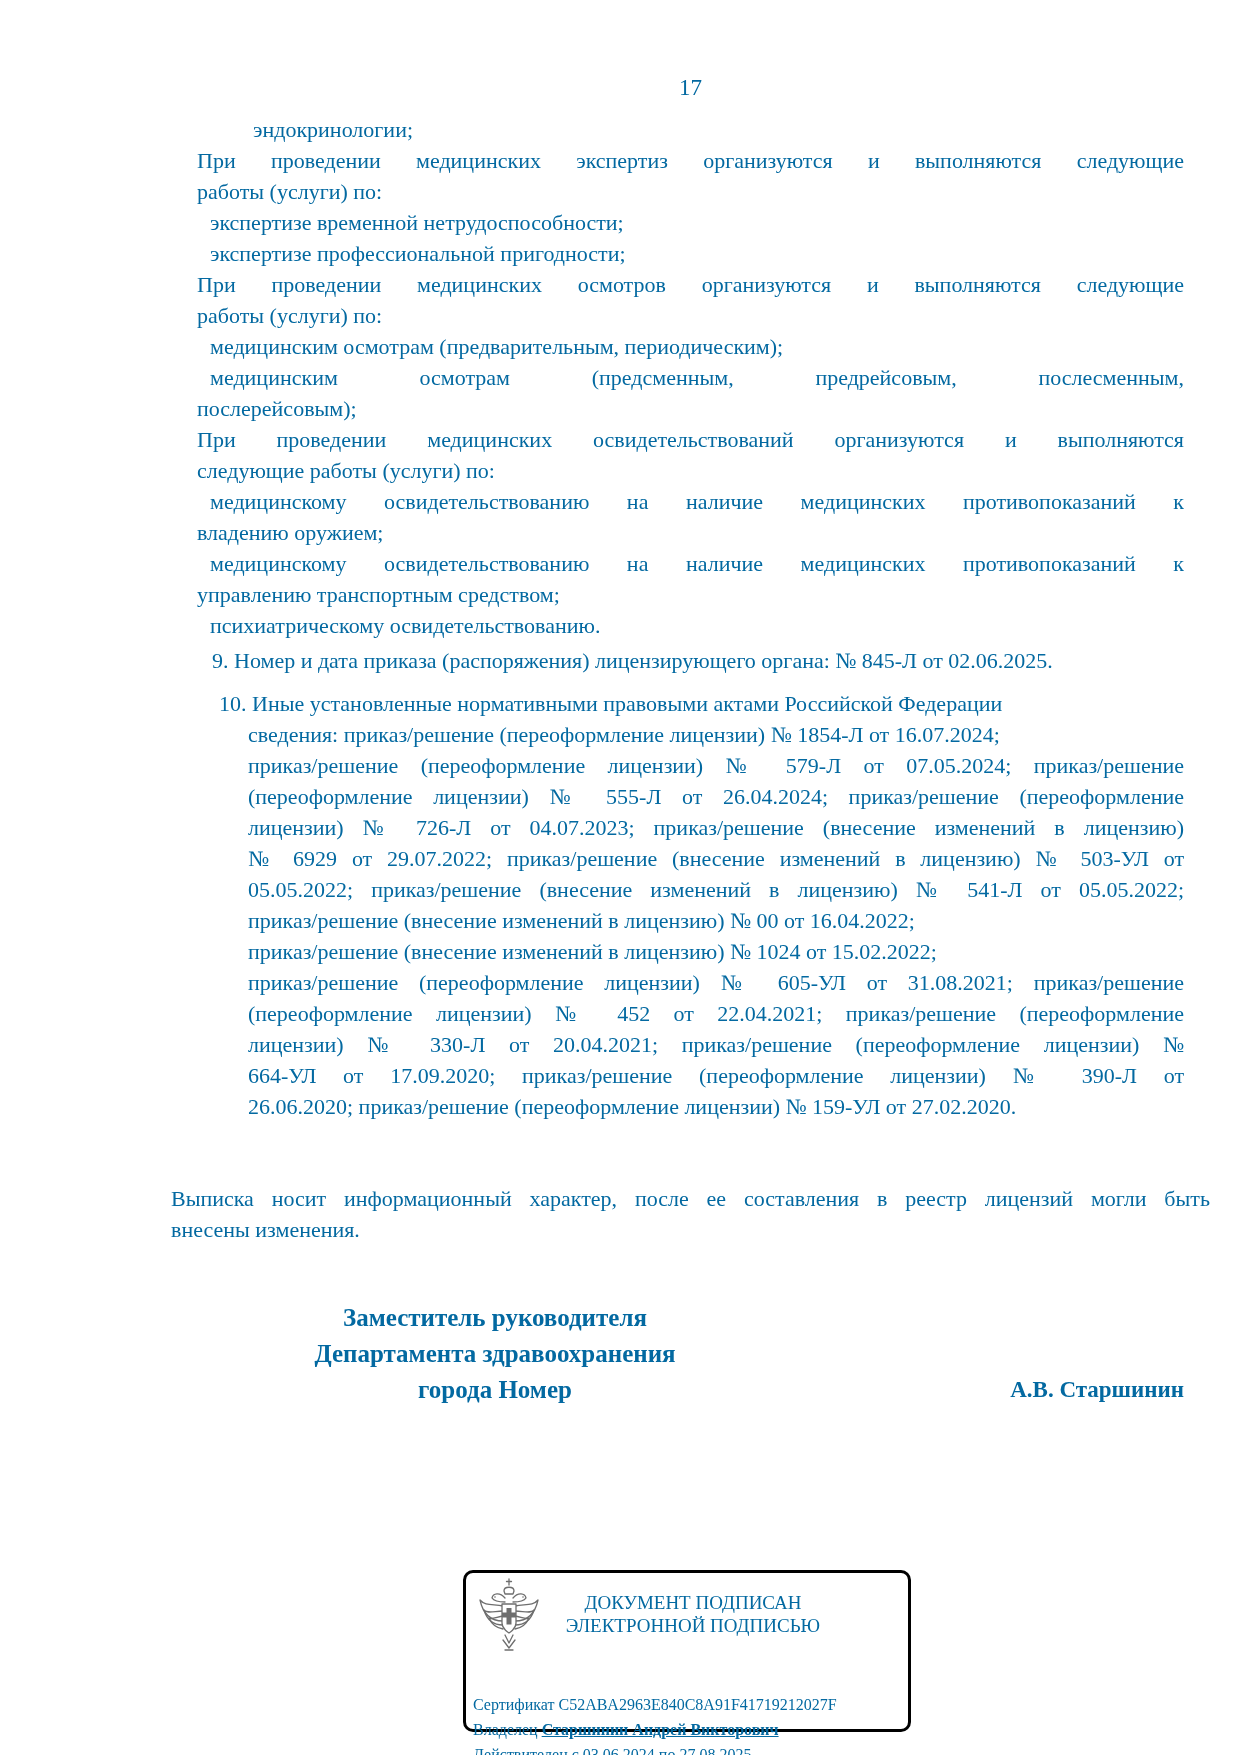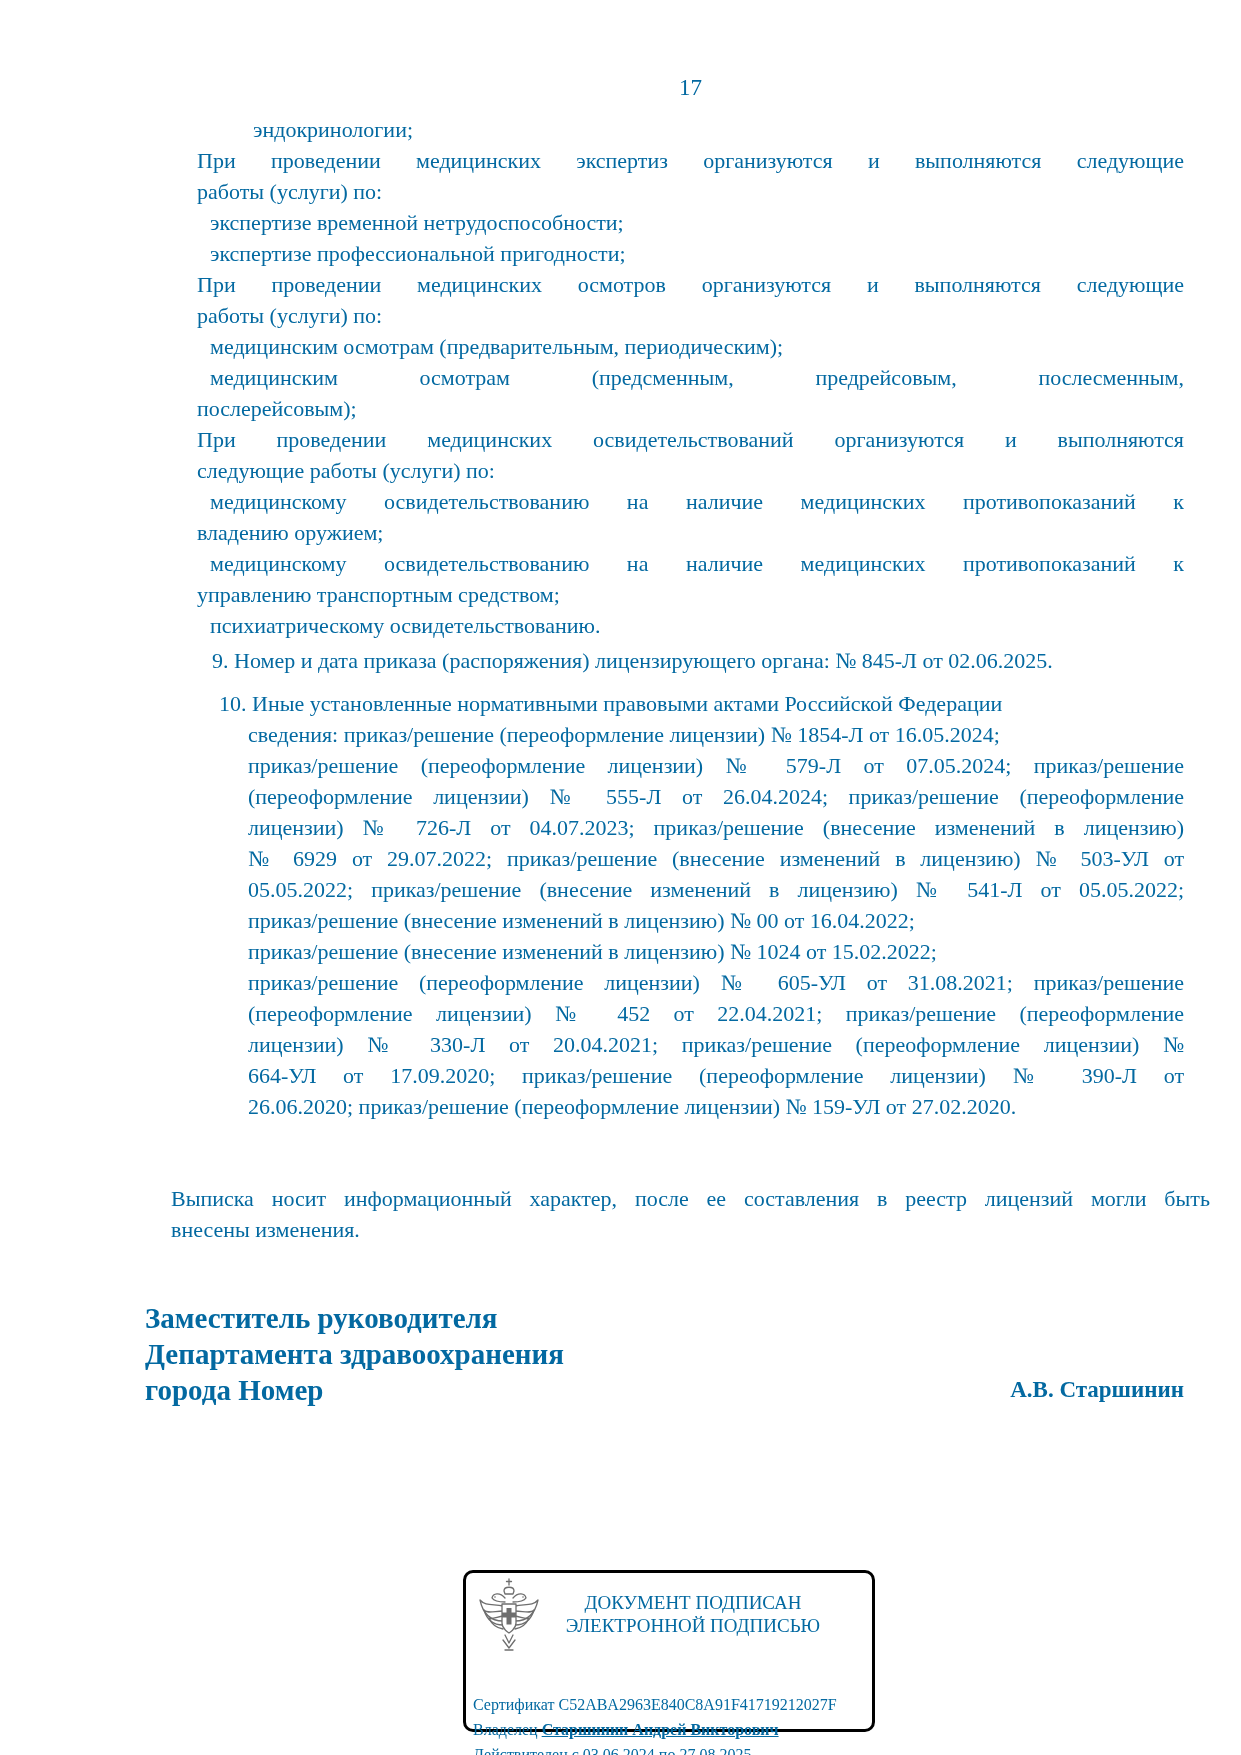--- a/index.html
+++ b/index.html
@@ -20,25 +20,25 @@
   .textblock .line{min-height:31px;}
   
   .line.just{text-align:justify;text-align-last:justify;-moz-text-align-last:justify;}
   .line.sub{padding-left:13px;}
   .line.sub2{padding-left:56px;}
   .line.first{margin-left:-29px;}
   .services{left:197px;top:114px;width:987px;}
   .item9{left:212px;top:645px;width:975px;}
   .item10{left:248px;top:688px;width:936px;}
   .note{left:145px;top:1183px;width:1039px;margin-left:26px;}
-  .signature{left:145px;top:1300px;width:700px;font-size:29px;line-height:36px;font-weight:bold;}
+  .signature{left:145px;top:1300px;width:700px;font-size:25px;line-height:36px;font-weight:bold;text-align:center;}
   .sign-name{left:145px;top:1372px;width:1039px;text-align:right;font-size:23px;line-height:36px;font-weight:bold;}
   
   .stamp{
-    left:463px;top:1570px;width:412px;height:162px;
+    left:463px;top:1570px;width:448px;height:162px;
     box-sizing:border-box;
     border:3px solid #000000;border-radius:10px;
     background:#ffffff;
   }
   .stamp-emblem{position:absolute;left:11px;top:4px;width:64px;height:78px;}
   .stamp-title{
     position:absolute;left:88px;top:18px;width:278px;
     text-align:center;font-size:19px;line-height:23px;
   }
   .stamp-lines{
@@ -73,21 +73,21 @@
       <div class="line">управлению транспортным средством;</div>
       <div class="line sub">психиатрическому освидетельствованию.</div>
     </div>
 
   <div class="abs textblock item9">
     <div class="line">9. Номер и дата приказа (распоряжения) лицензирующего органа: № 845-Л от 02.06.2025.</div>
   </div>
 
   <div class="abs textblock item10">
       <div class="line first">10. Иные установленные нормативными правовыми актами Российской Федерации</div>
-      <div class="line">сведения: приказ/решение (переоформление лицензии) № 1854-Л от 16.05.2024;</div>
+      <div class="line">сведения: приказ/решение (переоформление лицензии) № 1854-Л от 16.07.2024;</div>
       <div class="line just">приказ/решение (переоформление лицензии) № 579-Л от 07.05.2024; приказ/решение</div>
       <div class="line just">(переоформление лицензии) № 555-Л от 26.04.2024; приказ/решение (переоформление</div>
       <div class="line just">лицензии) № 726-Л от 04.07.2023; приказ/решение (внесение изменений в лицензию)</div>
       <div class="line just">№ 6929 от 29.07.2022; приказ/решение (внесение изменений в лицензию) № 503-УЛ от</div>
       <div class="line just">05.05.2022; приказ/решение (внесение изменений в лицензию) № 541-Л от 05.05.2022;</div>
       <div class="line">приказ/решение (внесение изменений в лицензию) № 00 от 16.04.2022;</div>
       <div class="line">приказ/решение (внесение изменений в лицензию) № 1024 от 15.02.2022;</div>
       <div class="line just">приказ/решение (переоформление лицензии) № 605-УЛ от 31.08.2021; приказ/решение</div>
       <div class="line just">(переоформление лицензии) № 452 от 22.04.2021; приказ/решение (переоформление</div>
       <div class="line just">лицензии) № 330-Л от 20.04.2021; приказ/решение (переоформление лицензии) №</div>

